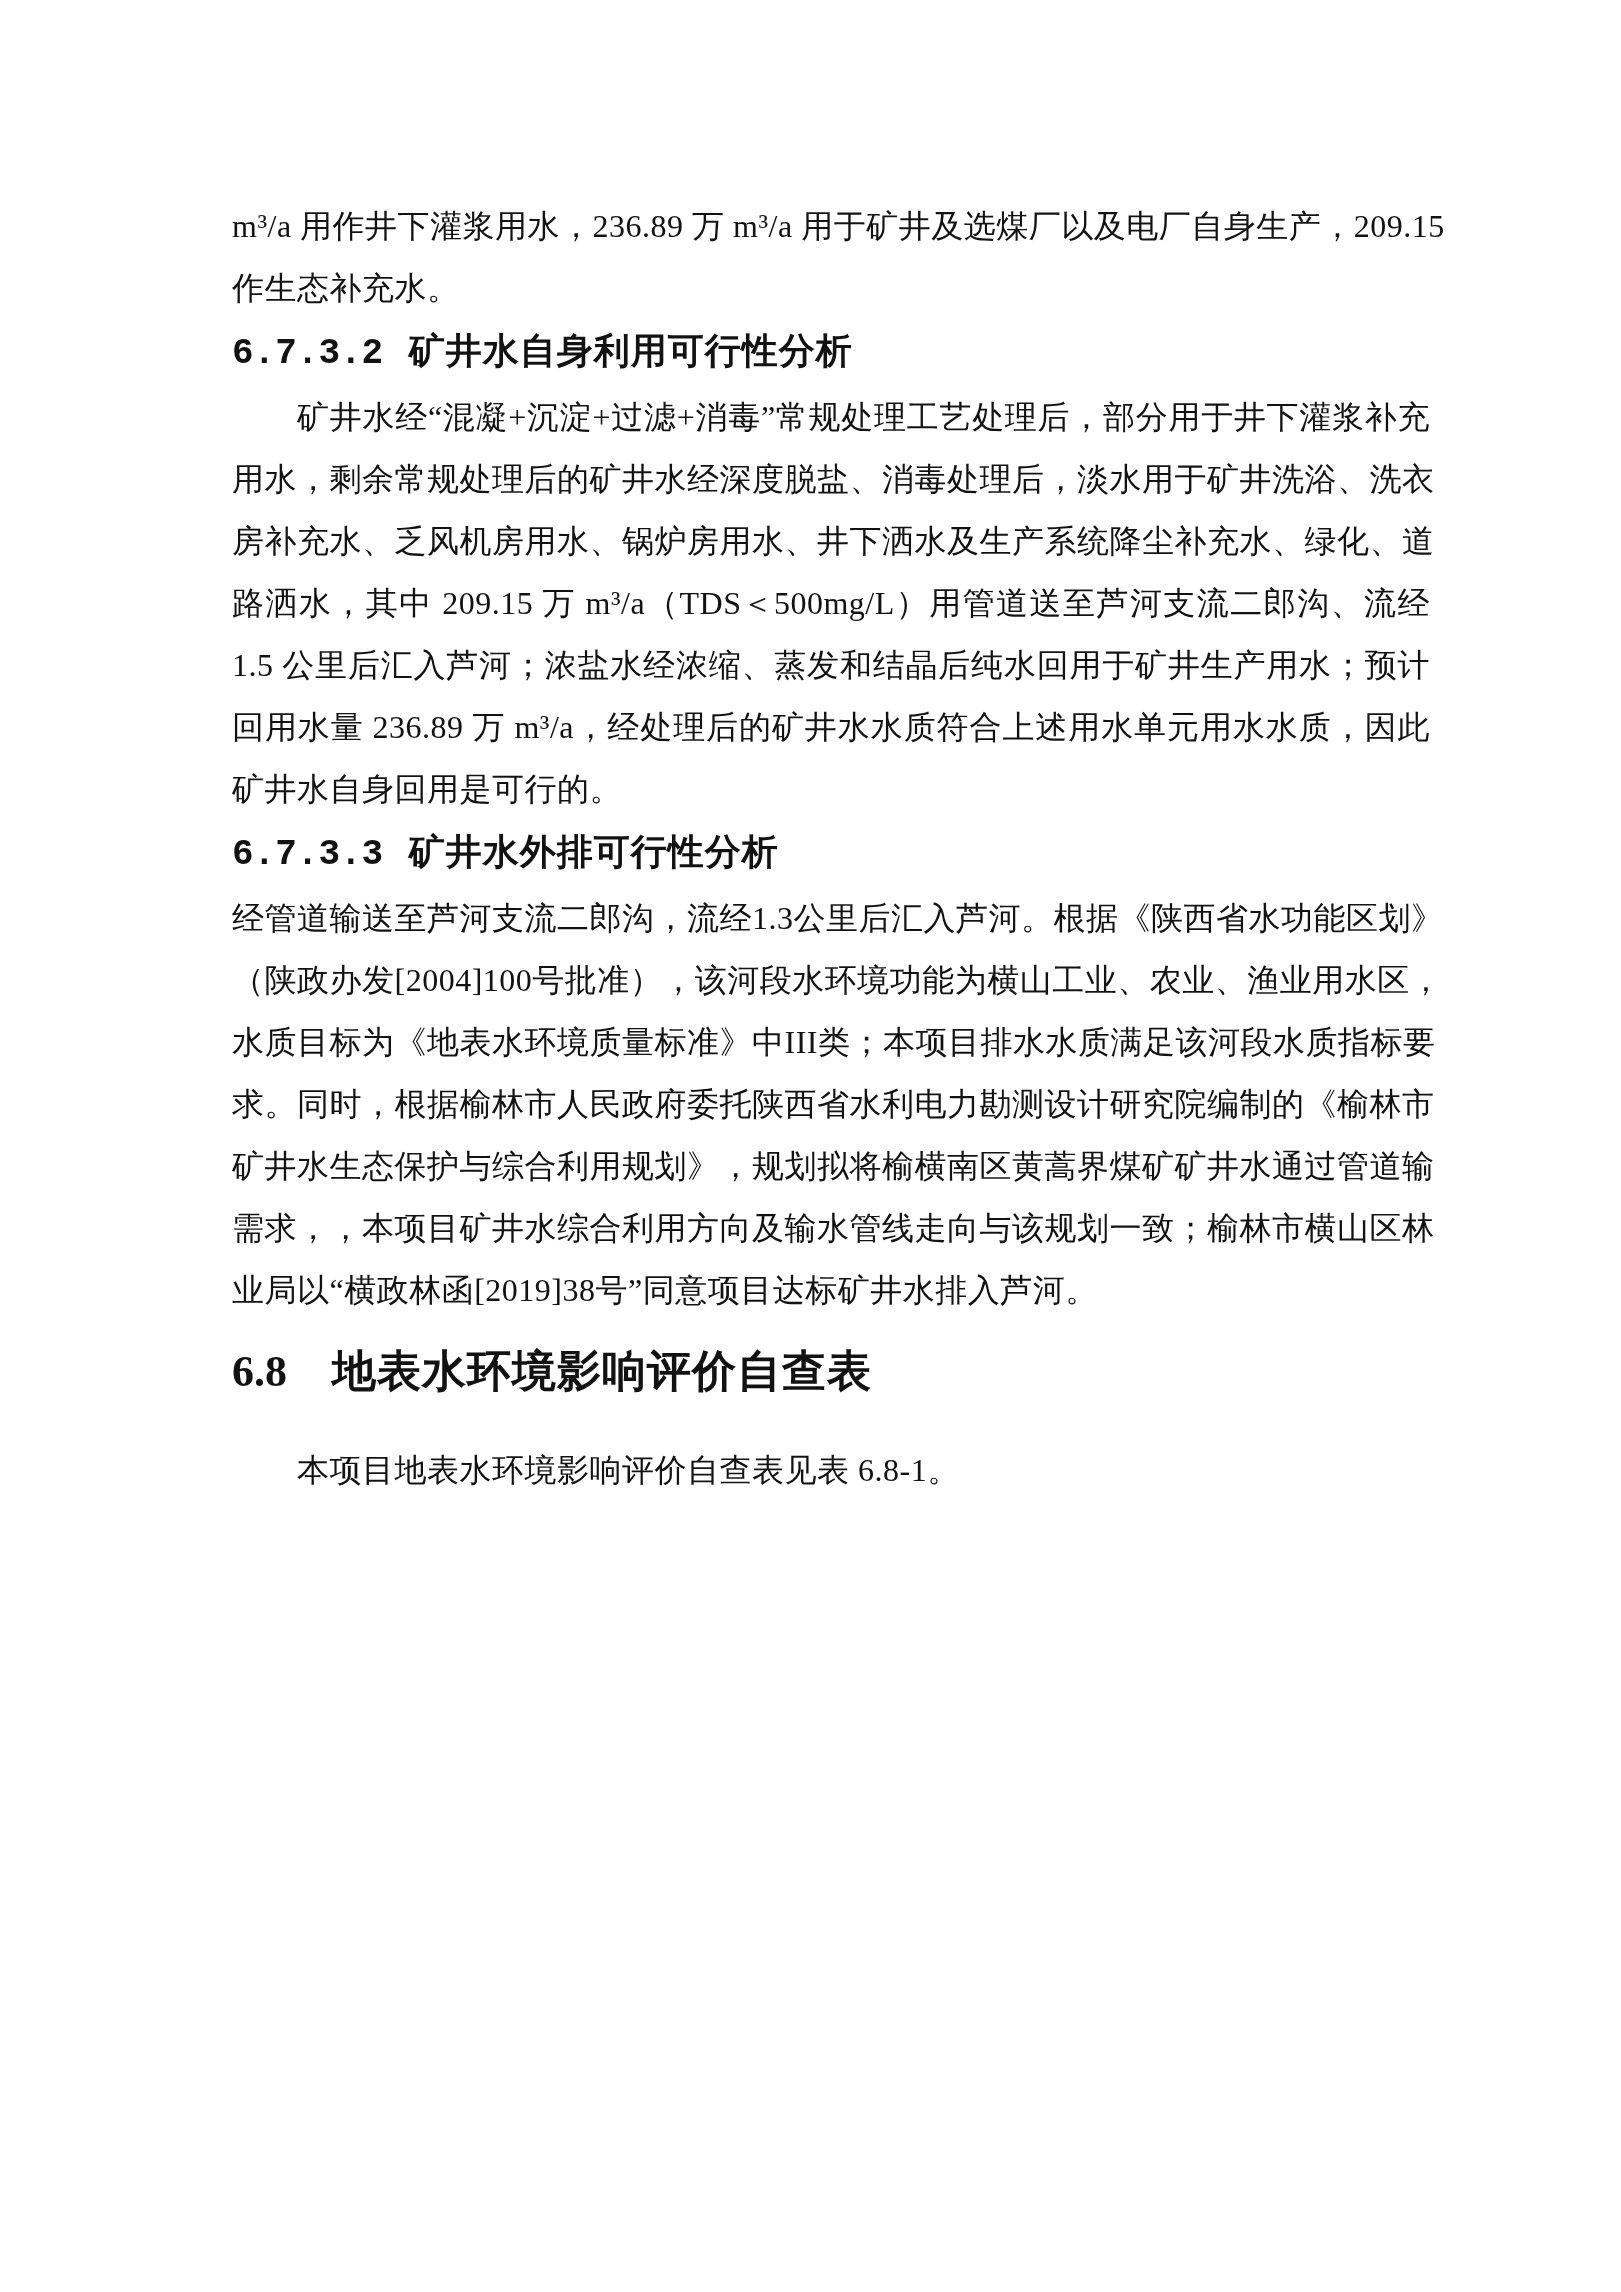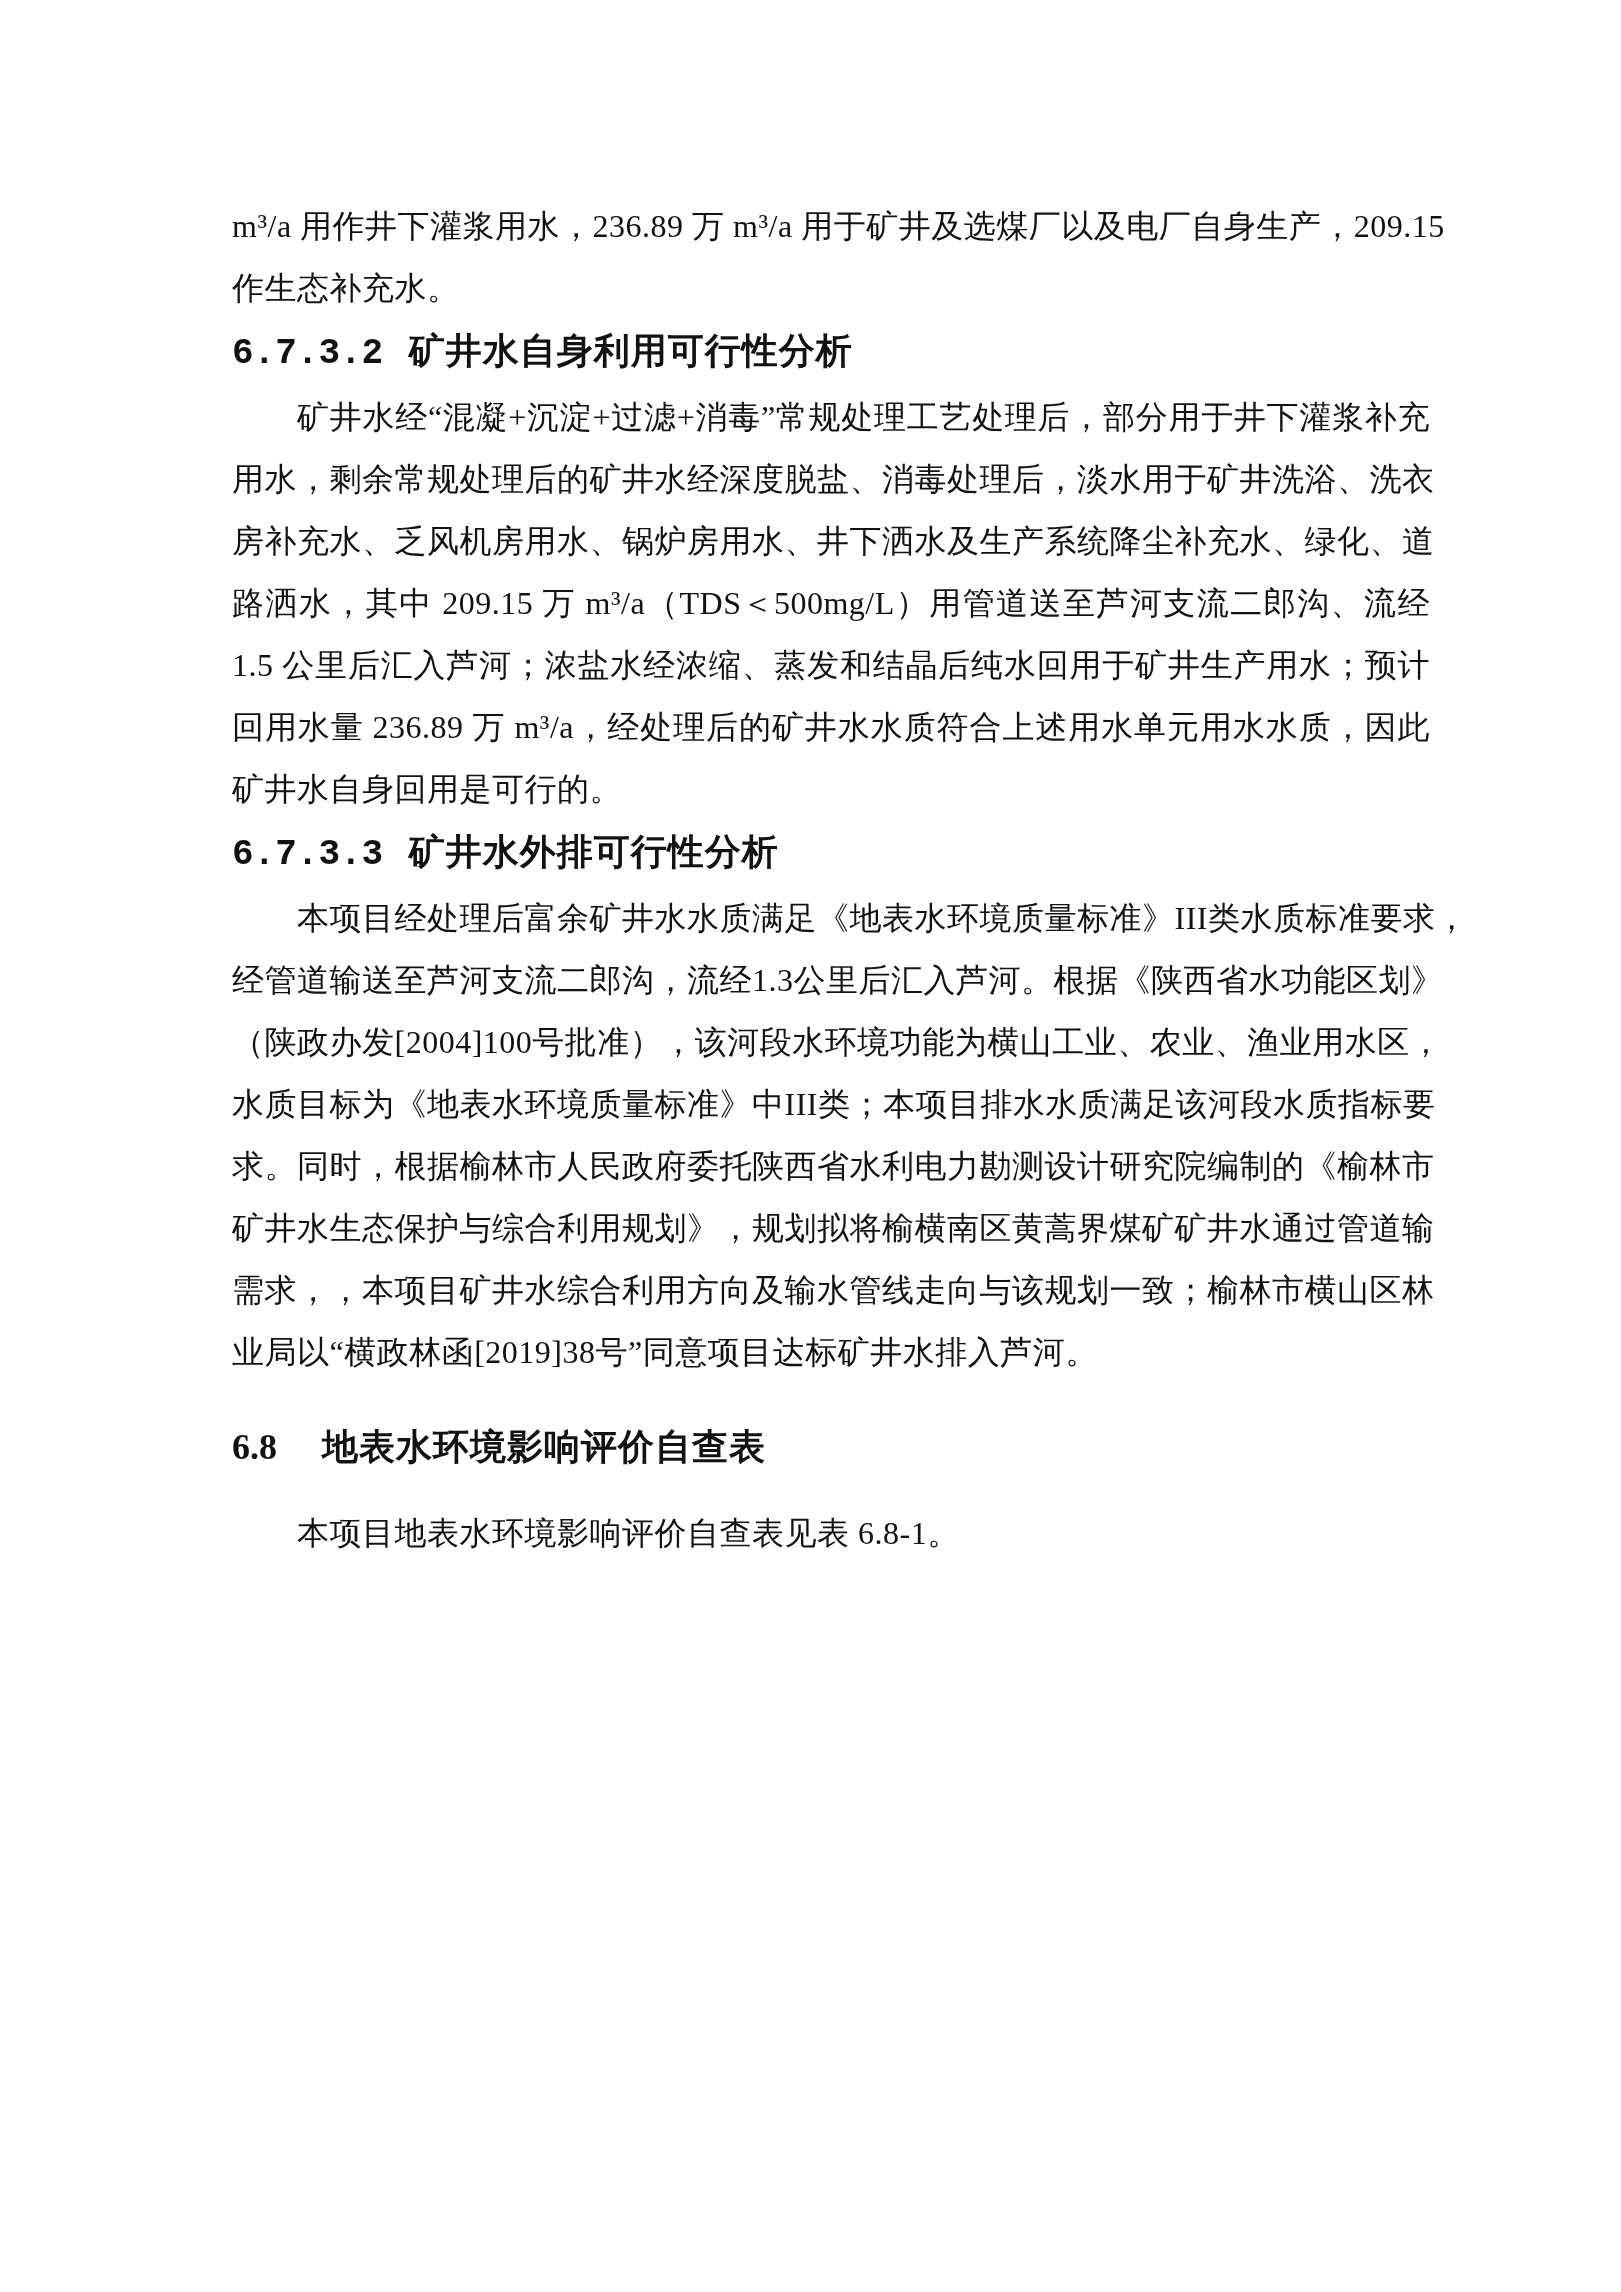--- a/index.html
+++ b/index.html
@@ -40,23 +40,23 @@
   }
   .h3 .hnum {
     font-family: Liberation Mono, monospace;
     margin-right: 25.5px;
   }
   .h3 .htitle {
     font-family: "Liberation Sans", "DejaVu Sans", sans-serif;
     letter-spacing: 1px;
   }
   .h2 {
-    font-size: 36px;
-    line-height: 65px;
-    margin-top: 31px;
+    font-size: 44px;
+    line-height: 90px;
+    margin-top: 5px;
     font-weight: bold;
     white-space: nowrap;
   }
   .h2 .hnum {
     font-family: "Liberation Serif", "DejaVu Serif", serif;
     margin-right: 45px;
   }
   .h2 .htitle {
     font-family: "Liberation Sans", "DejaVu Sans", sans-serif;
     letter-spacing: 1px;
@@ -98,21 +98,20 @@
       <div class="body-line">1.5 公里后汇入芦河；浓盐水经浓缩、蒸发和结晶后纯水回用于矿井生产用水；预计</div>
       <div class="body-line">回用水量 236.89 万 m³/a，经处理后的矿井水水质符合上述用水单元用水水质，因此</div>
       <div class="body-line lastline">矿井水自身回用是可行的。</div>
     </div>
 
     <div class="h3">
       <span class="hnum">6.7.3.3</span><span class="htitle">矿井水外排可行性分析</span>
     </div>
 
     <div>
-      <div class="body-line indent">本项目经处理后富余矿井水水质满足《地表水环境质量标准》III类水质标准要求，</div>
       <div class="body-line">经管道输送至芦河支流二郎沟，流经1.3公里后汇入芦河。根据《陕西省水功能区划》</div>
       <div class="body-line">（陕政办发[2004]100号批准），该河段水环境功能为横山工业、农业、渔业用水区，</div>
       <div class="body-line">水质目标为《地表水环境质量标准》中III类；本项目排水水质满足该河段水质指标要</div>
       <div class="body-line">求。同时，根据榆林市人民政府委托陕西省水利电力勘测设计研究院编制的《榆林市</div>
       <div class="body-line">矿井水生态保护与综合利用规划》，规划拟将榆横南区黄蒿界煤矿矿井水通过管道输</div>
       <div class="body-line">需求，，本项目矿井水综合利用方向及输水管线走向与该规划一致；榆林市横山区林</div>
       <div class="body-line lastline">业局以“横政林函[2019]38号”同意项目达标矿井水排入芦河。</div>
     </div>
 
     <div class="h2">

